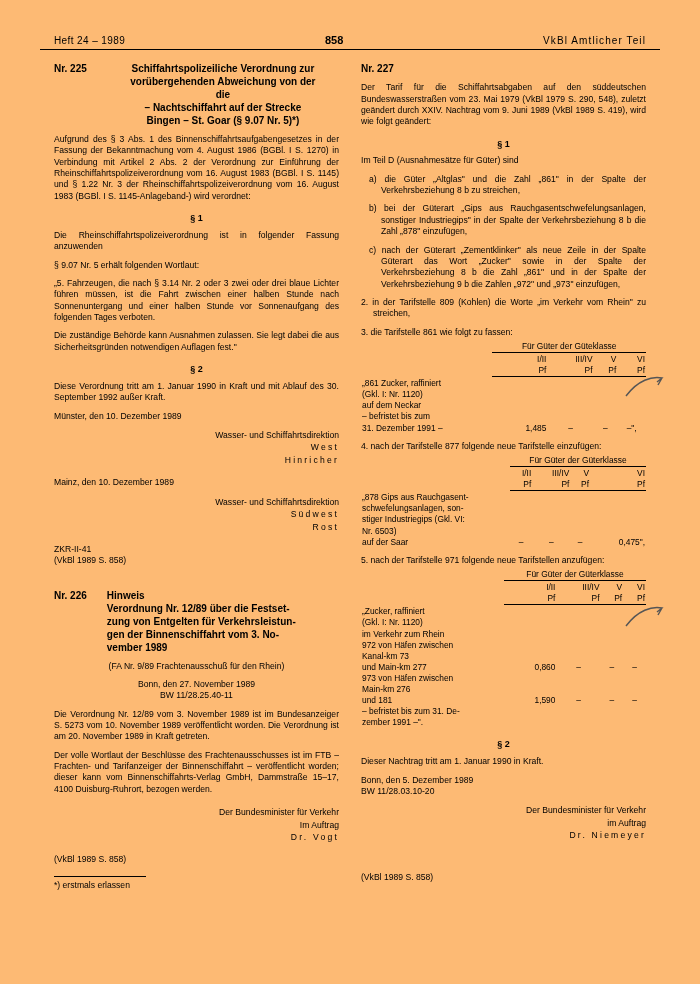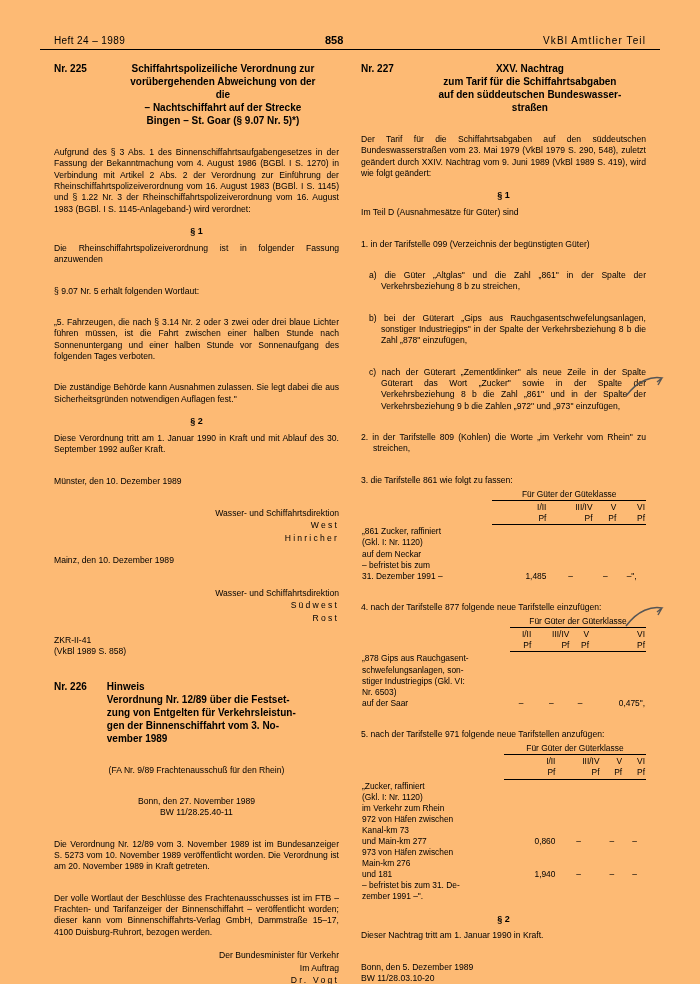--- a/index.html
+++ b/index.html
@@ -19,21 +19,21 @@
   }
   .hdr .c{font-weight:bold;font-size:11px;letter-spacing:0;}
   .hdr .r{letter-spacing:1.1px;}
   .cols{display:flex;gap:22px;margin-top:12px;padding:0 14px;}
   .col{width:292px;font-size:8.6px;line-height:1.32;text-align:justify;}
   .num-block{display:flex;gap:20px;}
   .num{font-weight:bold;font-size:10px;white-space:nowrap;}
   .ttl{font-weight:bold;font-size:10px;line-height:1.3;text-align:center;flex:1;}
   .ttl.left{text-align:left;}
   p{margin:0 0 0 0;}
-  .sp{margin-top:20px;}
+  .sp{margin-top:7px;}
   .sp2{margin-top:11px;}
   .c{text-align:center;}
   .r{text-align:center;}
   .para-s{font-weight:bold;text-align:center;margin-top:11px;margin-bottom:5px;font-size:9px;}
   .sig{text-align:right;line-height:1.45;}
   .sp-wide{letter-spacing:2.2px;}
   .ind{padding-left:12px;}
   .hang{padding-left:12px;text-indent:-12px;}
   .hang2{padding-left:20px;text-indent:-12px;}
   table.tar{border-collapse:collapse;width:100%;font-size:8.4px;margin-top:3px;}
@@ -132,34 +132,27 @@
         <div class="footnote">
           <div class="fnline"></div>
           <p>*) erstmals erlassen</p>
         </div>
       </div>
 
       <div class="col">
 
         <div class="num-block">
           <div class="num">Nr. 227</div>
-          <div class="ttl">
-            <div>XXV. Nachtrag</div>
-            <div>zum Tarif für die Schiffahrtsabgaben</div>
-            <div>auf den süddeutschen Bundeswasser-</div>
-            <div>straßen</div>
-          </div>
         </div>
 
         <p class="sp">Der Tarif für die Schiffahrtsabgaben auf den süddeutschen Bundeswasserstraßen vom 23. Mai 1979 (VkBl 1979 S. 290, 548), zuletzt geändert durch XXIV. Nachtrag vom 9. Juni 1989 (VkBl 1989 S. 419), wird wie folgt geändert:</p>
 
         <div class="para-s">§ 1</div>
         <p>Im Teil D (Ausnahmesätze für Güter) sind</p>
 
-        <p class="sp">1. in der Tarifstelle 099 (Verzeichnis der begünstigten Güter)</p>
         <p class="hang2 sp">a) die Güter „Altglas" und die Zahl „861" in der Spalte der Verkehrsbeziehung 8 b zu streichen,</p>
         <p class="hang2 sp">b) bei der Güterart „Gips aus Rauchgasentschwefelungsanlagen, sonstiger Industriegips" in der Spalte der Verkehrsbeziehung 8 b die Zahl „878" einzufügen,</p>
         <p class="hang2 sp">c) nach der Güterart „Zementklinker" als neue Zeile in der Spalte Güterart das Wort „Zucker" sowie in der Spalte der Verkehrsbeziehung 8 b die Zahl „861" und in der Spalte der Verkehrsbeziehung 9 b die Zahlen „972" und „973" einzufügen,</p>
         <p class="hang sp">2. in der Tarifstelle 809 (Kohlen) die Worte „im Verkehr vom Rhein" zu streichen,</p>
         <p class="hang sp">3. die Tarifstelle 861 wie folgt zu fassen:</p>
 
         <table class="tar">
           <tbody>
               <tr>
                 <td></td>
@@ -374,21 +367,21 @@
               </tr>
           <tr>
                 <td class="ind">Main-km 276</td>
                 <td></td>
                 <td></td>
                 <td></td>
                 <td></td>
               </tr>
           <tr>
             <td class="ind">und 181</td>
-            <td class="numcell">1,940</td>
+            <td class="numcell">1,590</td>
             <td class="dash">–</td>
             <td class="dash">–</td>
             <td class="dash">–</td>
           </tr>
           <tr>
                 <td class="ind">– befristet bis zum 31. De-</td>
                 <td></td>
                 <td></td>
                 <td></td>
                 <td></td>

